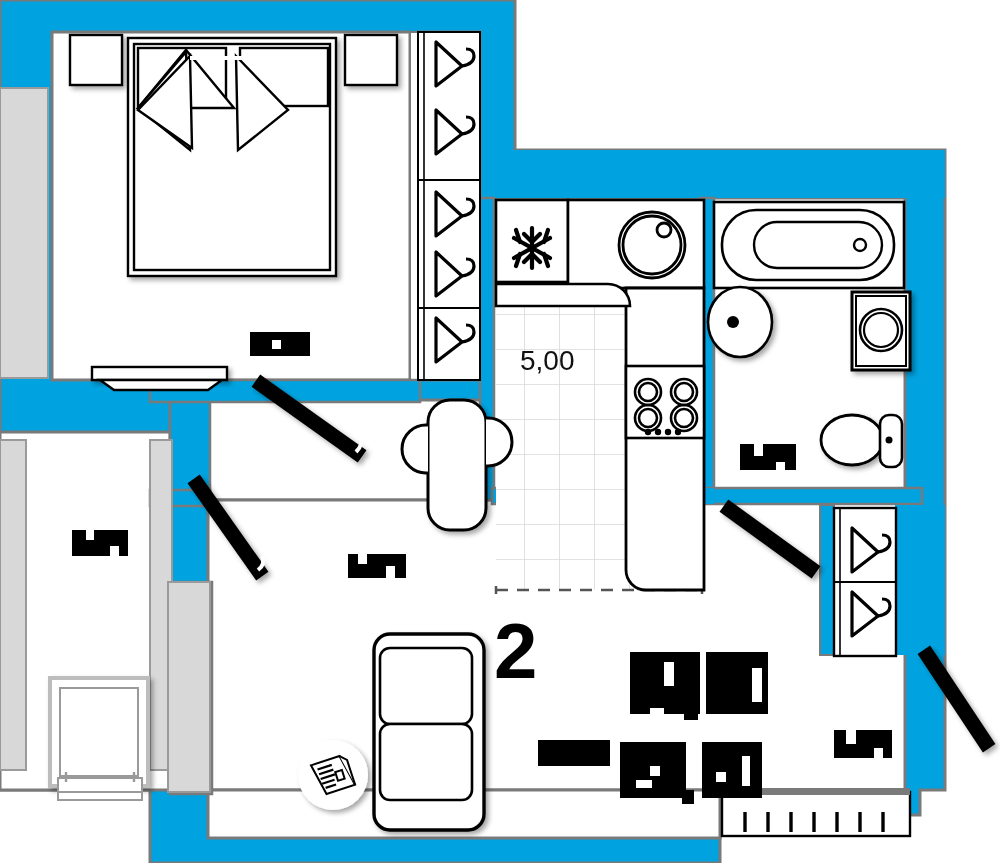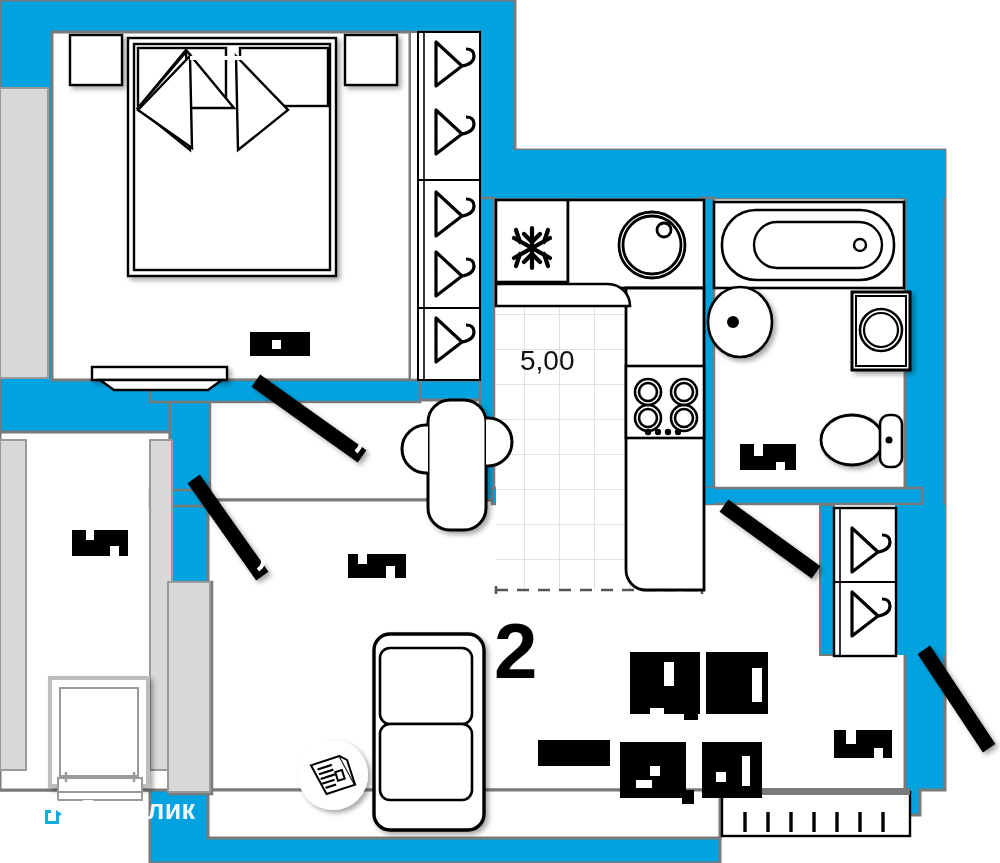--- a/index.html
+++ b/index.html
@@ -311,22 +311,14 @@
   <span class="redact" style="left:740px;top:444px;width:56px;height:26px;">
     <i style="left:14px;top:0px;width:9px;height:12px;"></i>
     <i style="left:36px;top:18px;width:9px;height:8px;"></i>
   </span>
 
   <span class="redact" style="left:834px;top:730px;width:58px;height:28px;">
     <i style="left:12px;top:0px;width:10px;height:14px;"></i>
     <i style="left:40px;top:18px;width:9px;height:10px;"></i>
   </span>
 
-  <div id="wm">
-    <svg width="34" height="34" viewBox="0 0 34 34">
-      <path d="M17 2 L32 14 H26 V31 H8 V14 H2 Z" fill="#ffffff"></path>
-      <path d="M11 17 h6 v3 h-3 v8 h8 v-5 h3 v8 H11 Z" fill="#00a3e0"></path>
-      <path d="M22 17 l6 4 l-6 4 z" fill="#00a3e0"></path>
-    </svg>
-    <span class="wmtext">Домклик</span>
-  </div>
 
 </div>
 
 </body></html>

